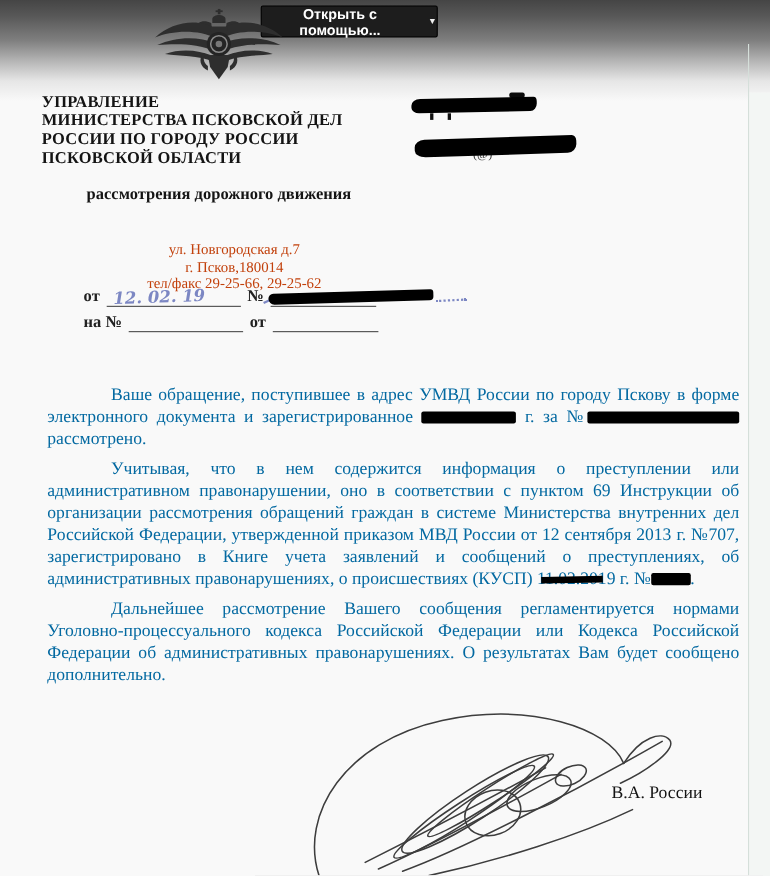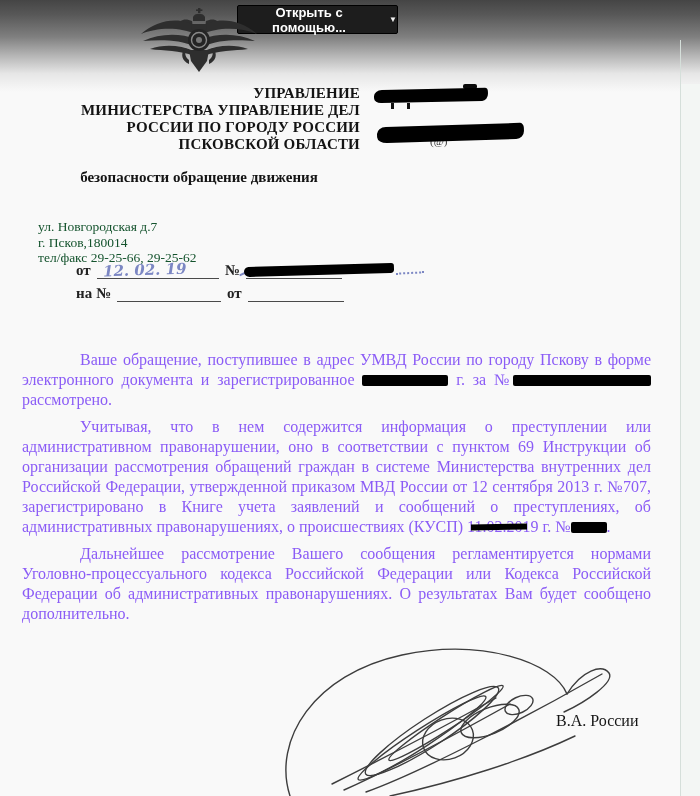--- a/index.html
+++ b/index.html
@@ -12,26 +12,26 @@
   .edge-strip{position:absolute;left:681px;top:84px;width:19px;height:712px;background:#f3f6f4;}
   .edge-line{position:absolute;left:680px;top:40px;width:1px;height:756px;background:#d5dfda;}
   
   .open-with-btn{position:absolute;left:237px;top:5px;width:161px;height:29px;background:#1d1d1d;
     border:1px solid #000;border-radius:2px;color:#fff;display:flex;align-items:center;justify-content:center;
     gap:9px;font-family:"Liberation Sans",sans-serif;font-size:13px;font-weight:bold;cursor:pointer;padding:0;}
   .caret{font-size:8px;color:#f0f0f0;}
   
   .emblem{position:absolute;left:139px;top:8px;}
   
-  .org-block{position:absolute;left:38px;top:85px;width:322px;text-align:right;
+  .org-block{position:absolute;left:38px;top:85px;width:322px;text-align:left;
     font-weight:bold;font-size:15px;line-height:17px;color:#141414;letter-spacing:.2px;}
   .division-block{position:absolute;left:38px;top:169px;width:322px;text-align:center;
     font-weight:bold;font-size:15px;line-height:17.5px;color:#141414;}
-  .address-block{position:absolute;left:38px;top:219px;width:322px;
-    font-size:13.5px;line-height:15.5px;color:#14532d;}
+  .address-block{position:absolute;left:52px;top:219px;width:322px;text-align:center;
+    font-size:13.5px;line-height:15.5px;color:#c2410c;}
   
   .ref-block{position:absolute;left:76px;top:256px;width:320px;font-size:15px;color:#222;font-weight:bold;}
   .ref-row{display:flex;align-items:flex-end;height:23px;}
   .ref-row .lbl{margin-right:6px;}
   .uline{display:inline-block;border-bottom:1.2px solid #4a4a4a;height:18px;position:relative;}
   .u-from{width:122px;}
   .u-num{width:96px;}
   .u-reply{width:104px;}
   .u-reply-from{width:96px;}
   .handwrite{position:absolute;left:6px;bottom:-1px;color:#7c87c3;font-style:italic;font-size:15px;
@@ -46,22 +46,22 @@
   .r-bar1{position:absolute;left:374px;top:89px;width:114px;height:13px;background:#000;
     border-radius:8px 3px 6px 7px / 6px 4px 7px 5px;transform:rotate(-1.2deg);z-index:2;}
   .r-bar1-tip{position:absolute;left:463px;top:84px;width:14px;height:5px;background:#0a0a0a;border-radius:2px;}
   .r-tick{position:absolute;width:2.5px;height:6px;background:#111;top:103px;}
   .r-tick.t1{left:391px;} .r-tick.t2{left:407px;}
   .r-bar2{position:absolute;left:377px;top:125px;width:147px;height:16px;background:#000;
     border-radius:9px 4px 8px 10px / 7px 5px 8px 6px;transform:rotate(-1.8deg);z-index:2;}
   .r-remnant{position:absolute;left:430px;top:135px;font-size:11px;color:#3a3a3a;z-index:1;}
   .r-bit{position:absolute;left:381px;top:139px;width:18px;height:3px;background:#444;z-index:1;}
   
-  .body-text{position:absolute;left:22px;top:350px;width:629px;font-size:16px;line-height:20px;
-    text-align:justify;color:#8b5cf6;}
+  .body-text{position:absolute;left:43px;top:350px;width:629px;font-size:16px;line-height:20px;
+    text-align:justify;color:#0369a1;}
   .body-text p{margin:0 0 7px 0;text-indent:58px;}
   .rx{display:inline-block;background:#000;height:11px;border-radius:2px;position:relative;top:1px;}
   .rx1{width:86px;} .rx2{width:138px;} .rx3{width:36px;}
   .struck{position:relative;white-space:nowrap;}
   .struck::after{content:"";position:absolute;left:5%;right:16%;top:37%;height:6px;background:#000;
     transform:rotate(-1deg);}
   
   .sign-block{position:absolute;left:62px;top:683px;font-size:16px;line-height:23.5px;color:#141414;}
   .sign-name{position:absolute;left:556px;top:712px;font-size:16px;color:#141414;}
   .sig-svg{position:absolute;left:270px;top:642px;}
@@ -98,27 +98,27 @@
       <path d="M46 40 C 41 46, 43 53, 50 56 L 50 52 C 46 49, 45 44, 48 41 Z"></path>
       <path d="M74 40 C 79 46, 77 53, 70 56 L 70 52 C 74 49, 75 44, 72 41 Z"></path>
     </g>
     <circle cx="60" cy="32" r="11" fill="#242424"></circle>
     <circle cx="60" cy="32" r="7.5" fill="none" stroke="#8a8a8a" stroke-width="1.4"></circle>
     <circle cx="60" cy="32" r="3" fill="#777"></circle>
   </svg>
 
   <div class="org-block">
     <div>УПРАВЛЕНИЕ</div>
-    <div>МИНИСТЕРСТВА УПРАВЛЕНИЕ ДЕЛ</div>
+    <div>МИНИСТЕРСТВА ПСКОВСКОЙ ДЕЛ</div>
     <div>РОССИИ ПО ГОРОДУ РОССИИ</div>
     <div>ПСКОВСКОЙ ОБЛАСТИ</div>
   </div>
 
   <div class="division-block">
-    <div>безопасности обращение движения</div>
+    <div>рассмотрения дорожного движения</div>
   </div>
 
   <div class="address-block">
     <div>ул. Новгородская д.7</div>
     <div>г. Псков,180014</div>
     <div>тел/факс 29-25-66, 29-25-62</div>
   </div>
 
   <div class="ref-block">
     <div class="ref-row">

